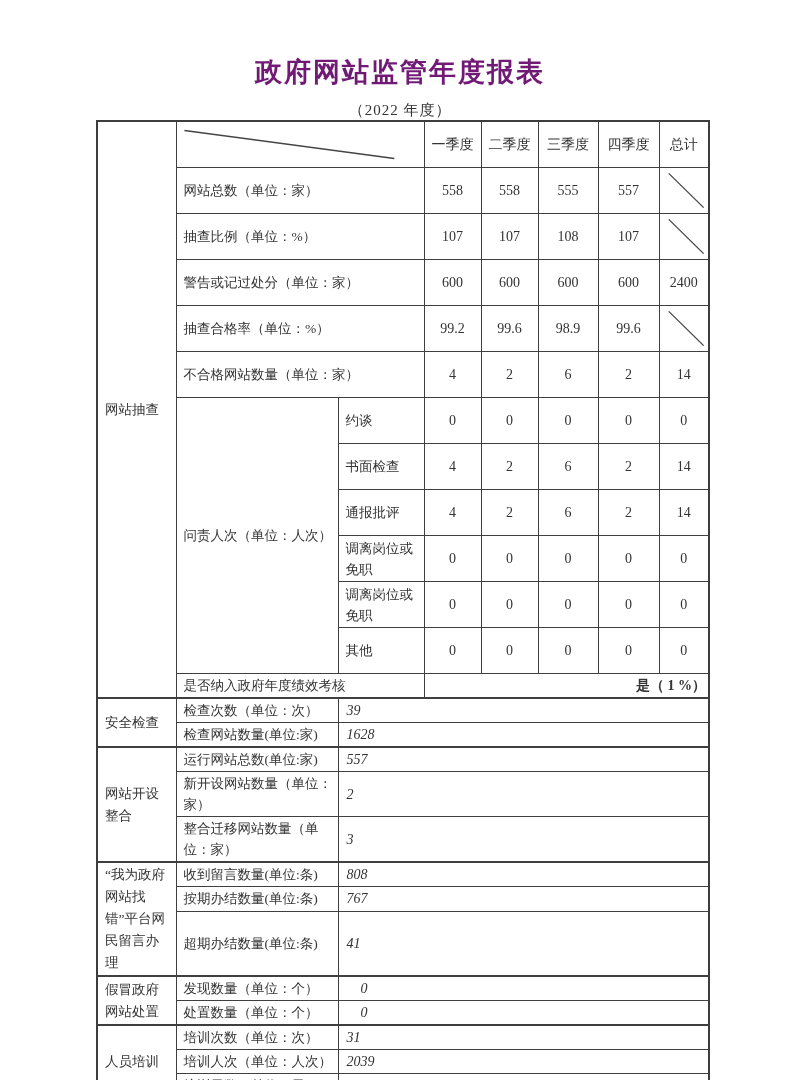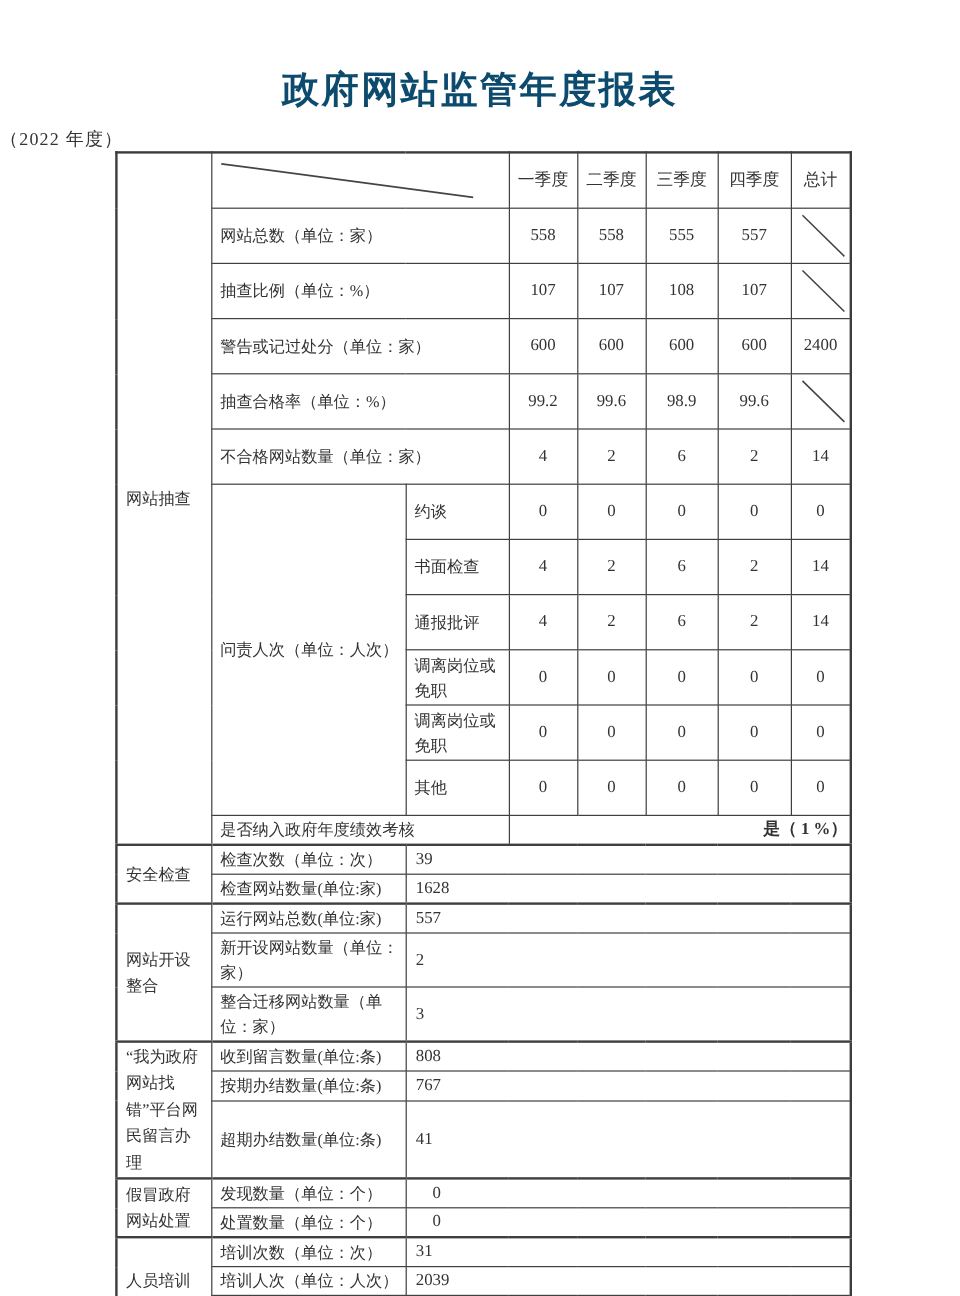--- a/index.html
+++ b/index.html
@@ -4,39 +4,39 @@
 <style>
   html,body { margin:0; padding:0; background:#fff; }
   body {
     width:800px; height:1080px;
     font-family:"Liberation Serif","DejaVu Serif",serif;
     color:#333;
   }
   .doc { position:relative; width:800px; height:1080px; overflow:hidden; }
   .title {
     padding-top:54px; text-align:center;
-    font-size:31px; font-weight:bold; letter-spacing:2px; color:#0c4a6e;
-  }
-  .subtitle { margin-top:11px; font-size:15px; letter-spacing:1px; }
+    font-size:27px; font-weight:bold; letter-spacing:2px; color:#701a75;
+  }
+  .subtitle { margin-top:11px; text-align:center; font-size:15px; letter-spacing:1px; }
   .unit-line { margin:8px 0 4px 121px; font-size:14px; }
   table.report {
     border-collapse:collapse; table-layout:fixed;
     margin-left:96px; width:612px;
     border:2px solid #3d3d3d;
   }
   td {
     border:1px solid #3f3f3f;
     font-size:13.5px; line-height:21px;
     padding:1px 2px 1px 7px;
     vertical-align:middle;
     overflow:hidden;
   }
   td.cat { line-height:22px; padding-right:4px; }
   td.qh, td.qv { text-align:center; padding:12px 1px; font-size:14px; }
-  td.wide-val { padding-left:8px; font-size:14px; }
+  td.wide-val { padding-left:8px; font-size:14px;font-style:italic; }
   td.wide-val.indent { padding-left:22px; }
   td.assess-val { text-align:right; font-size:14px;font-weight:bold; }
   td.corner, td.slash { position:relative; padding:0; }
   td.corner svg, td.slash svg { position:absolute; left:0; top:0; width:100%; height:100%; display:block; }
   tr.thick td { border-top-width:2px; }
   td.other-cat { letter-spacing:0; }
 </style>
 </head>
 <body>
 

